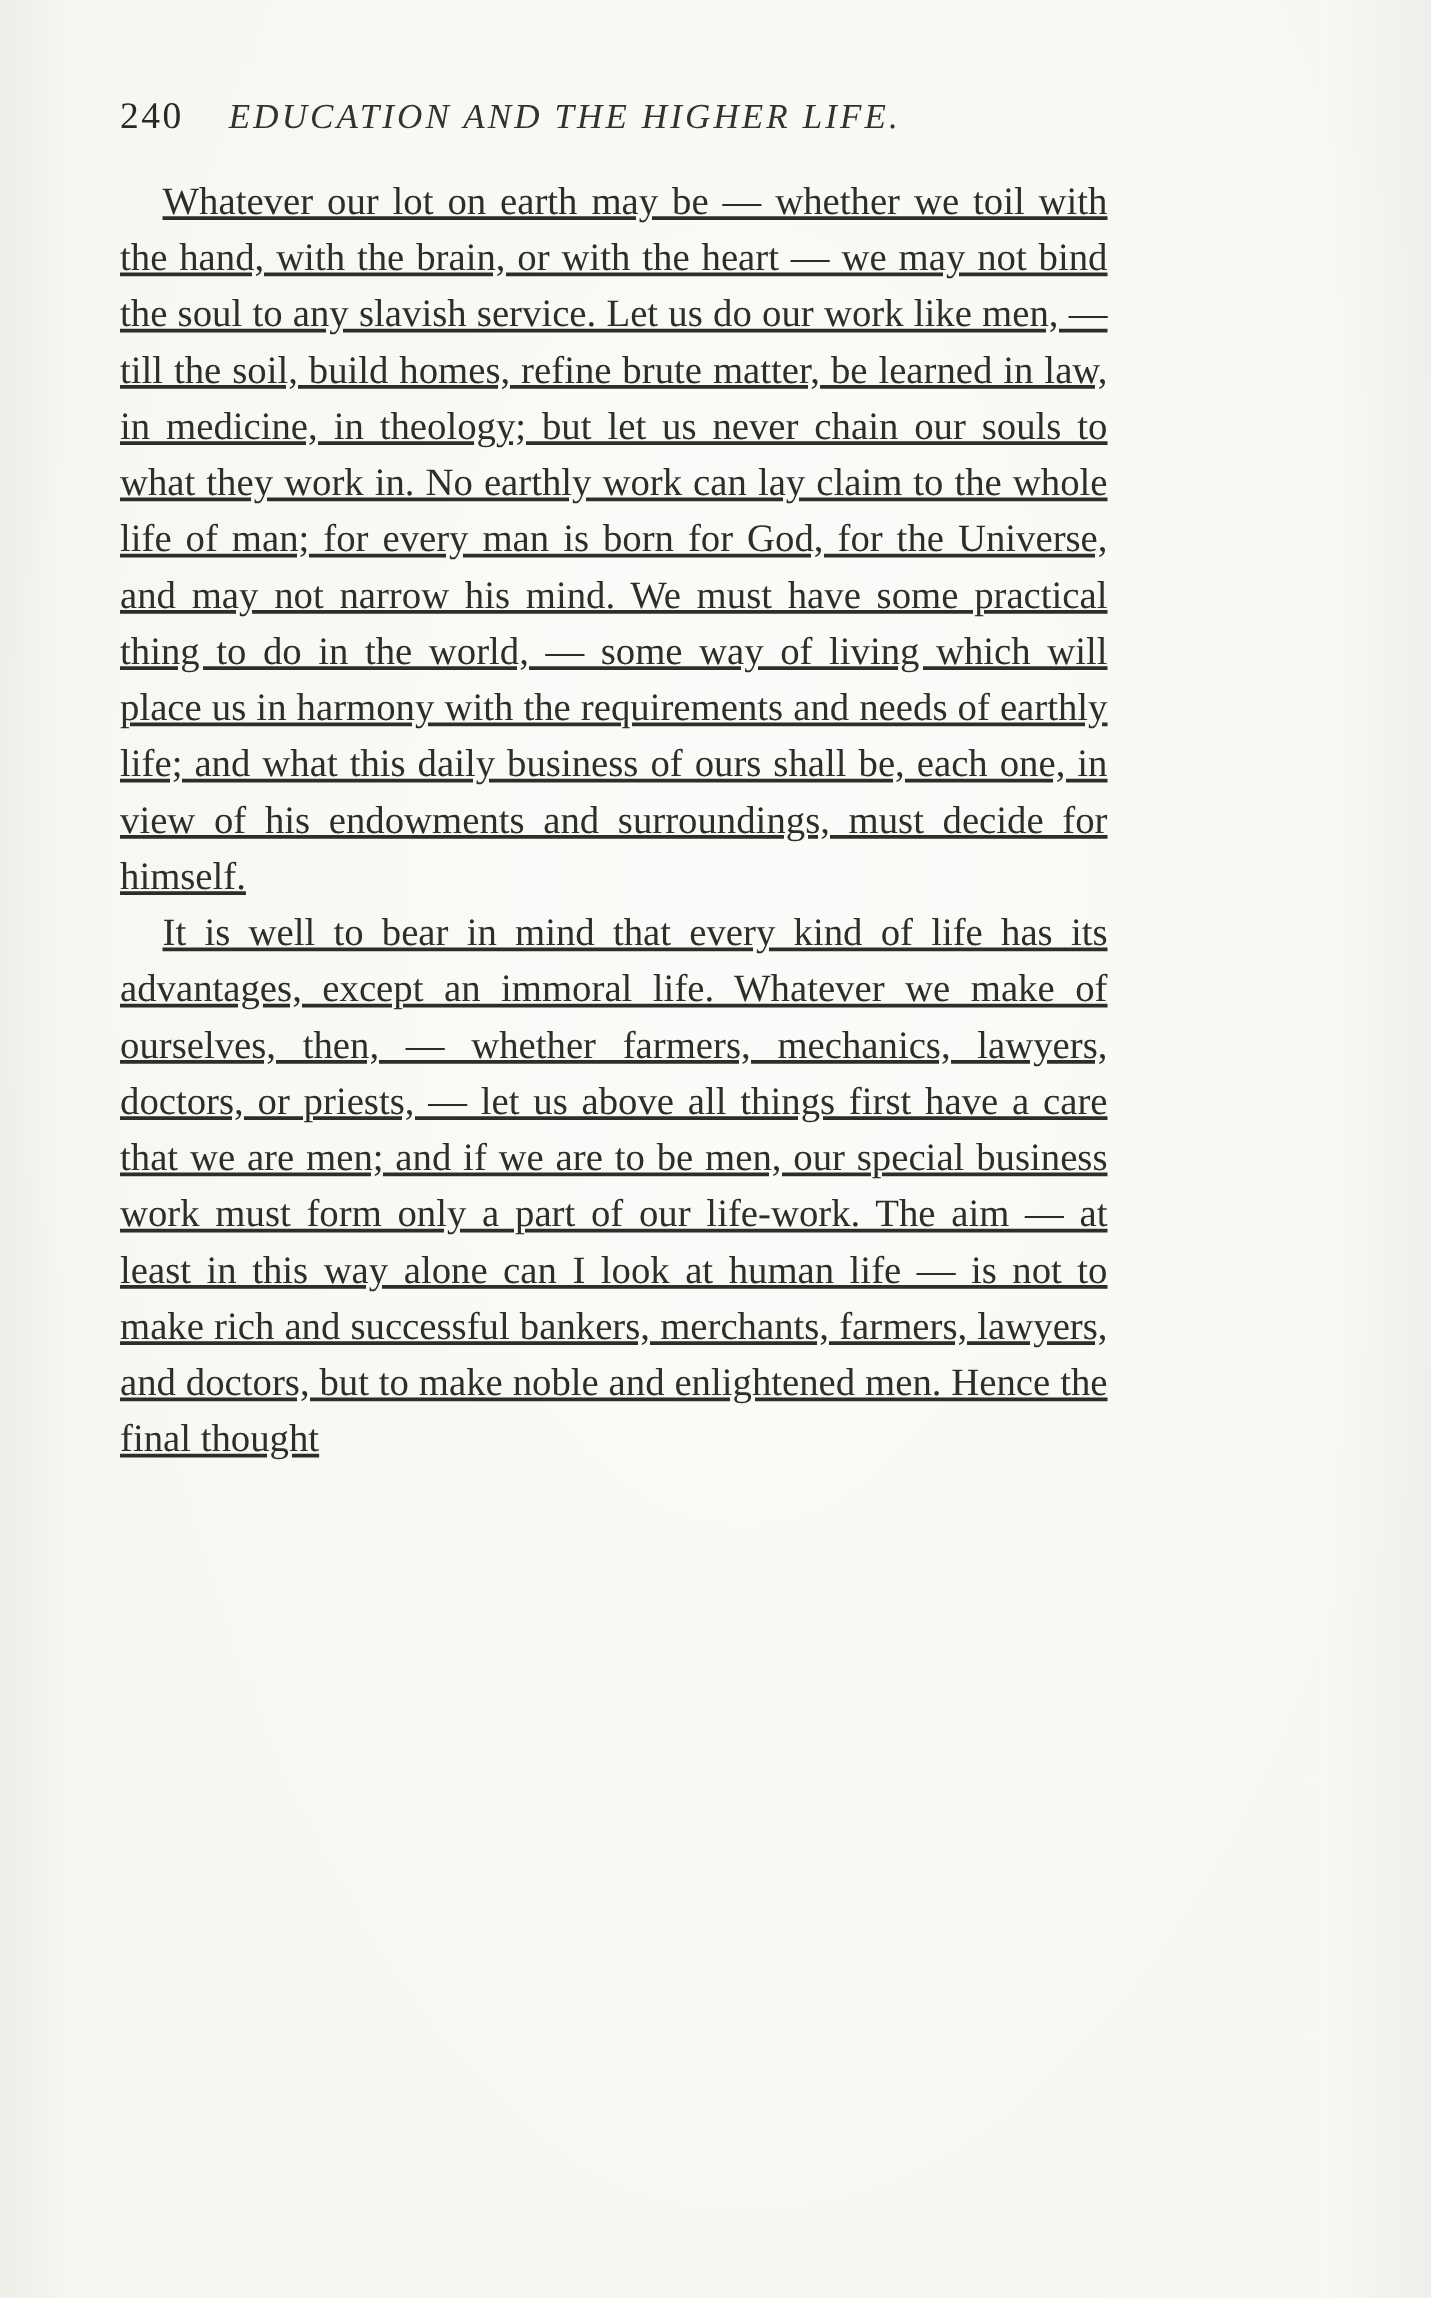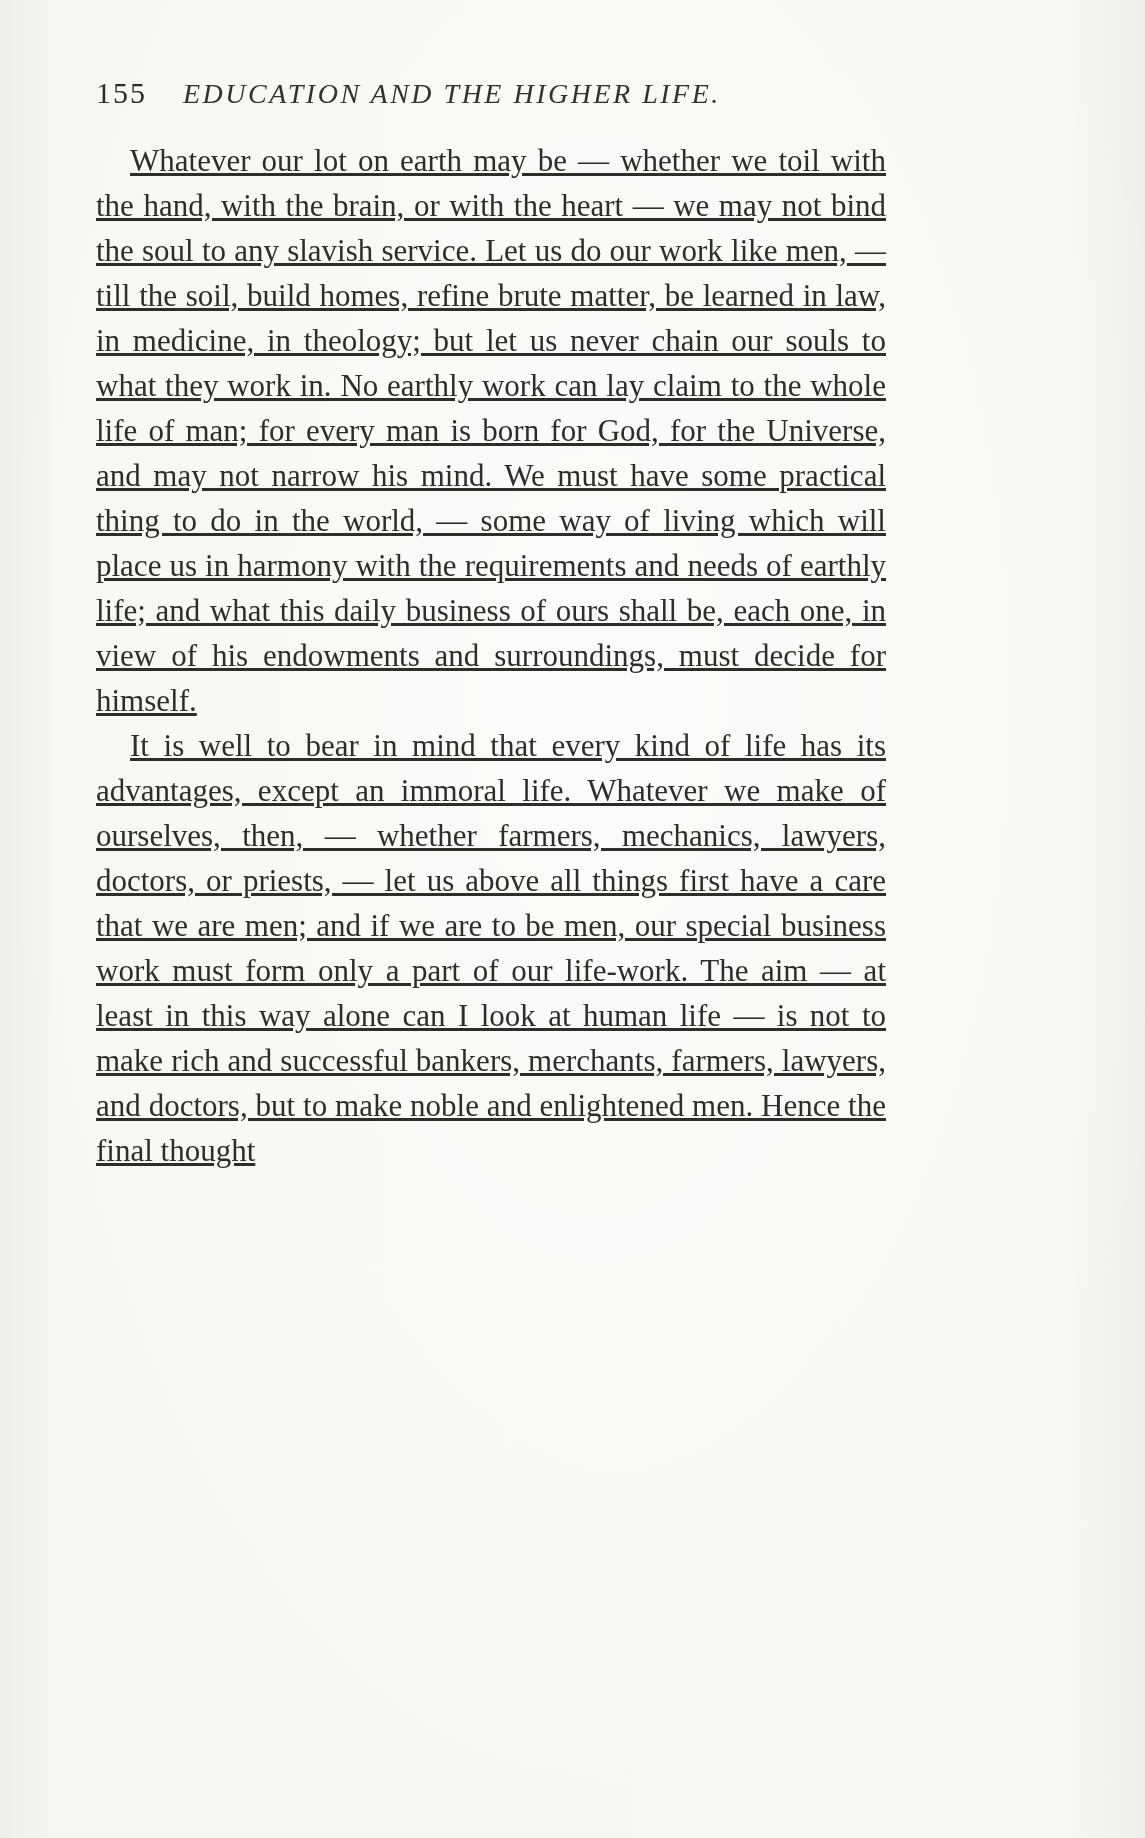--- a/index.html
+++ b/index.html
@@ -52,20 +52,20 @@
     margin: 0;
     text-indent: 34px;
     text-decoration: underline;
   }
 </style>
 </head>
 <body>
 
 <div class="page">
   <header class="page-header">
-    <span class="page-number">155</span>
+    <span class="page-number">240</span>
     <span class="running-title">EDUCATION AND THE HIGHER LIFE.</span>
   </header>
   <main class="page-body">
     <p class="para">Whatever our lot on earth may be — whether we toil with the hand, with the brain, or with the heart — we may not bind the soul to any slavish service.  Let us do our work like men, — till the soil, build homes, refine brute matter, be learned in law, in medicine, in theology; but let us never chain our souls to what they work in.  No earthly work can lay claim to the whole life of man; for every man is born for God, for the Universe, and may not narrow his mind.  We must have some practical thing to do in the world, — some way of living which will place us in harmony with the requirements and needs of earthly life; and what this daily business of ours shall be, each one, in view of his endowments and surroundings, must decide for himself.</p>
     <p class="para">It is well to bear in mind that every kind of life has its advantages, except an immoral life.  Whatever we make of ourselves, then, — whether farmers, mechanics, lawyers, doctors, or priests, — let us above all things first have a care that we are men; and if we are to be men, our special business work must form only a part of our life-work.  The aim — at least in this way alone can I look at human life — is not to make rich and successful bankers, merchants, farmers, lawyers, and doctors, but to make noble and enlightened men.  Hence the final thought</p>
   </main>
 </div>
 
 </body></html>

